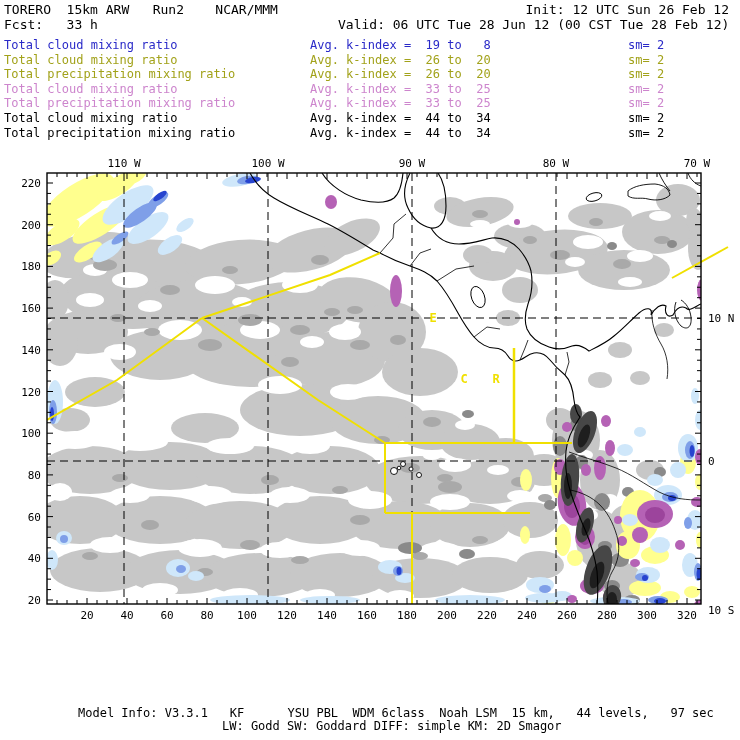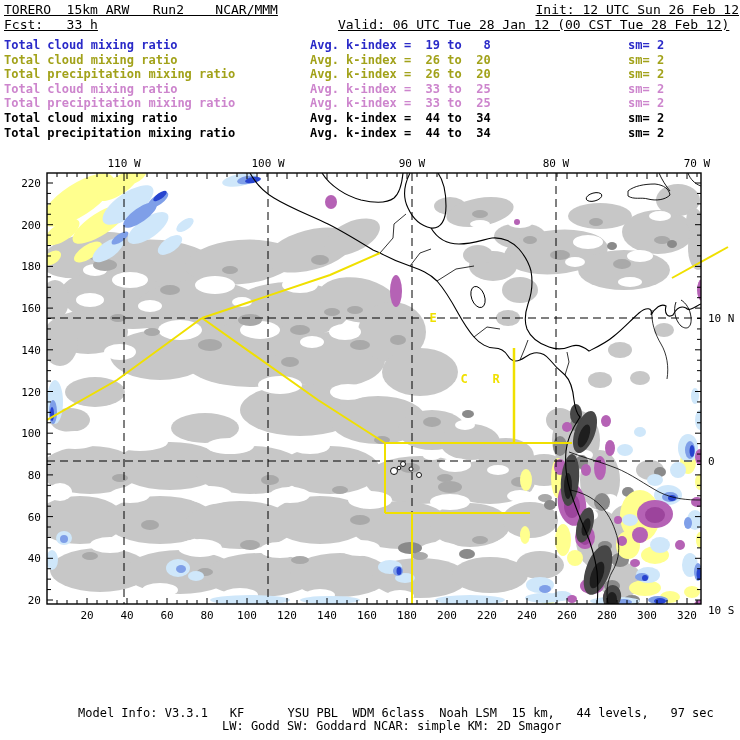--- a/index.html
+++ b/index.html
@@ -1,32 +1,32 @@
 <!DOCTYPE html>
 <html><head>
 <meta charset="utf-8">
 <style>
   html,body{margin:0;padding:0;background:#fff;}
   body{width:740px;height:740px;position:relative;overflow:hidden;
        font-family:"DejaVu Sans Mono",monospace;}
-  .txt{position:absolute;white-space:pre;color:#000;font-size:13px;line-height:14px;text-decoration:underline;}
+  .txt{position:absolute;white-space:pre;color:#000;font-size:13px;line-height:14px;}
   .legend-row{position:absolute;white-space:pre;font-size:12px;line-height:14px;}
   .legend-row span{position:absolute;white-space:pre;}
   .foot{position:absolute;white-space:pre;font-size:12px;color:#000;}
   svg text{font-family:"DejaVu Sans Mono",monospace;}
 </style>
 </head>
 <body>
 
 <div class="txt" style="left:4px;top:3px">TORERO  15km ARW   Run2    NCAR/MMM</div>
-<div class="txt" style="right:1px;top:3px">Init: 12 UTC Sun 26 Feb 12</div>
+<div class="txt" style="right:11px;top:3px">Init: 12 UTC Sun 26 Feb 12</div>
 <div class="txt" style="left:4px;top:18px">Fcst:   33 h</div>
-<div class="txt" style="left:338px;top:18px">Valid: 06 UTC Tue 28 Jan 12 (00 CST Tue 28 Feb 12)</div>
-
-<div id="legend" style="position:absolute;left:0;top:38px;width:740px;height:102px;font-weight:bold;">
+<div class="txt" style="left:338px;top:18px">Valid: 06 UTC Tue 28 Jun 12 (00 CST Tue 28 Feb 12)</div>
+
+<div id="legend" style="position:absolute;left:0;top:38px;width:740px;height:102px;">
     <div class="legend-row" style="top: 0px; left: 0px; color: rgb(42, 42, 200); width: 740px;"><span style="left: 4px;">Total cloud mixing ratio</span><span style="left: 310px;">Avg. k-index =  19 to   8</span><span style="left: 628px;">sm= 2</span></div>
     <div class="legend-row" style="top: 14.6px; left: 0px; color: rgb(162, 162, 26); width: 740px;"><span style="left: 4px;">Total cloud mixing ratio</span><span style="left: 310px;">Avg. k-index =  26 to  20</span><span style="left: 628px;">sm= 2</span></div>
     <div class="legend-row" style="top: 29.2px; left: 0px; color: rgb(162, 162, 26); width: 740px;"><span style="left: 4px;">Total precipitation mixing ratio</span><span style="left: 310px;">Avg. k-index =  26 to  20</span><span style="left: 628px;">sm= 2</span></div>
     <div class="legend-row" style="top: 43.8px; left: 0px; color: rgb(205, 133, 205); width: 740px;"><span style="left: 4px;">Total cloud mixing ratio</span><span style="left: 310px;">Avg. k-index =  33 to  25</span><span style="left: 628px;">sm= 2</span></div>
     <div class="legend-row" style="top: 58.4px; left: 0px; color: rgb(205, 133, 205); width: 740px;"><span style="left: 4px;">Total precipitation mixing ratio</span><span style="left: 310px;">Avg. k-index =  33 to  25</span><span style="left: 628px;">sm= 2</span></div>
     <div class="legend-row" style="top: 73px; left: 0px; color: rgb(0, 0, 0); width: 740px;"><span style="left: 4px;">Total cloud mixing ratio</span><span style="left: 310px;">Avg. k-index =  44 to  34</span><span style="left: 628px;">sm= 2</span></div>
     <div class="legend-row" style="top: 87.6px; left: 0px; color: rgb(0, 0, 0); width: 740px;"><span style="left: 4px;">Total precipitation mixing ratio</span><span style="left: 310px;">Avg. k-index =  44 to  34</span><span style="left: 628px;">sm= 2</span></div>
   </div>
 
 <svg id="map" width="740" height="740" style="position:absolute;left:0;top:0" viewBox="0 0 740 740">
@@ -656,13 +656,13 @@
       <text x="41" y="604" text-anchor="end" font-size="11" fill="#000">20</text>
     </g>
   <g id="stations">
       <text x="433" y="322" text-anchor="middle" font-size="12" fill="#f0e000" font-weight="bold">E</text>
       <text x="464" y="383" text-anchor="middle" font-size="12" fill="#f0e000" font-weight="bold">C</text>
       <text x="496" y="383" text-anchor="middle" font-size="12" fill="#f0e000" font-weight="bold">R</text>
     </g>
 </svg>
 
 <div class="foot" style="left:78px;top:706px">Model Info: V3.3.1   KF      YSU PBL  WDM 6class  Noah LSM  15 km,   44 levels,   97 sec</div>
-<div class="foot" style="left:222px;top:719px">LW: Godd SW: Goddard NCAR: simple KM: 2D Smagor</div>
+<div class="foot" style="left:222px;top:719px">LW: Godd SW: Goddard DIFF: simple KM: 2D Smagor</div>
 
 </body></html>

